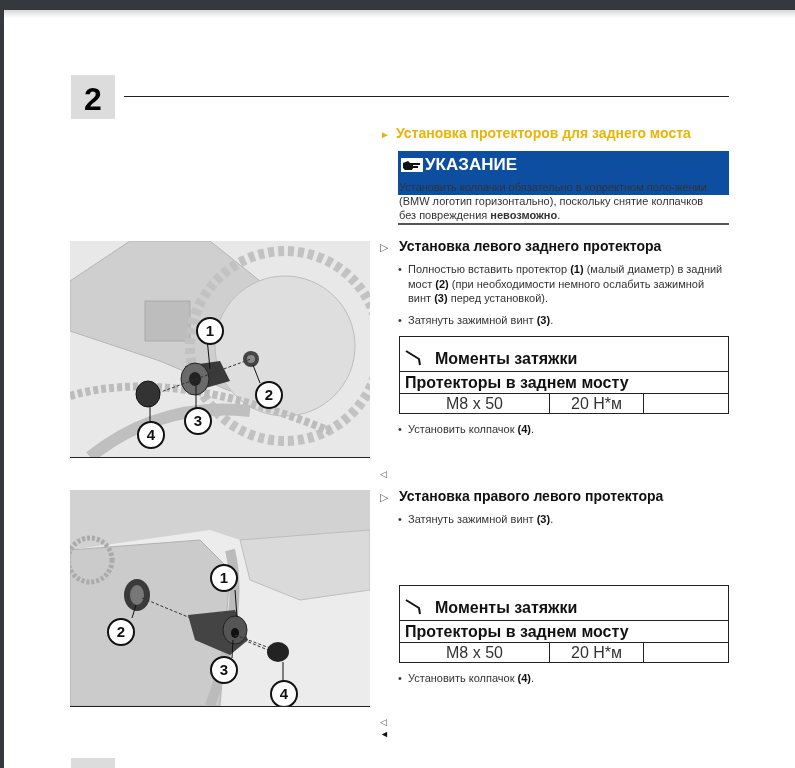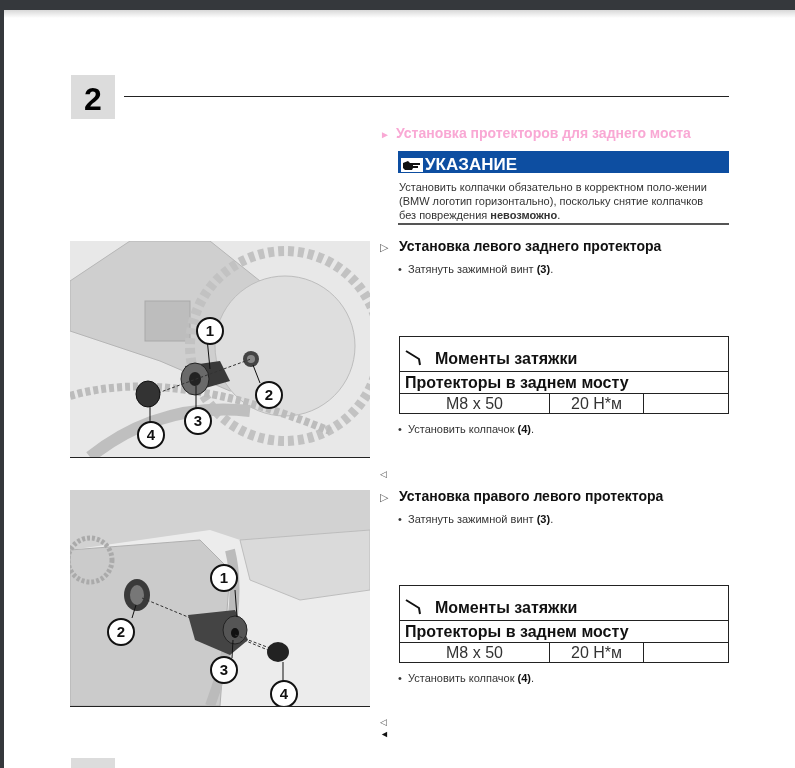--- a/index.html
+++ b/index.html
@@ -1,23 +1,23 @@
 <!DOCTYPE html>
 <html><head>
 <meta charset="utf-8">
 <style>
   html, body { margin:0; padding:0; }
   body { width:795px; height:768px; background:#35383c; position:relative; overflow:hidden; font-family:"Liberation Sans", sans-serif; color:#1a1a1a; }
   .page { position:absolute; left:4px; top:10px; width:791px; height:758px; background:#fff; }
   .topshadow { position:absolute; left:4px; top:10px; width:791px; height:8px; background:linear-gradient(#d8d8d8, #fff); }
   .chapter-box { position:absolute; left:71px; top:75px; width:44px; height:44px; background:#dcdcdc; font-weight:bold; font-size:32px; color:#000; text-align:center; line-height:48px; font-family:"Liberation Sans", sans-serif; }
   .chapter-rule { position:absolute; left:124px; top:96px; width:605px; height:0; border-top:1.5px solid #222; }
-  .section-title { position:absolute; left:380px; top:125px; font-size:14px; font-weight:bold; color:#f9a8d4; }
+  .section-title { position:absolute; left:380px; top:125px; font-size:14px; font-weight:bold; color:#eab308; }
   .section-title .marker { display:inline-block; width:16px; font-size:10px; }
-  .note-header { position:absolute; left:398px; top:151px; width:331px; height:22px; background:#0d4ea1; color:#fff; font-weight:bold; font-size:17px; line-height:27px; }
+  .note-header { position:absolute; left:398px; top:151px; width:331px; height:44px; background:#0d4ea1; color:#fff; font-weight:bold; font-size:17px; line-height:27px; }
   .note-header .note-icon { display:inline-block; width:22px; height:14px; margin:0 2px 0 3px; vertical-align:-2px; }
   .note-body { position:absolute; left:399px; top:180px; width:320px; font-size:11px; line-height:14px; color:#333; }
   .note-rule { position:absolute; left:398px; top:223px; width:331px; border-top:2px solid #555; }
   .sub-title { position:absolute; left:380px; font-size:14px; font-weight:bold; color:#111; }
   .sub-title .marker { display:inline-block; width:19px; font-size:11px; font-weight:normal; color:#555; }
   .bullets { position:absolute; left:398px; width:330px; font-size:11px; line-height:14.5px; color:#333; list-style:none; margin:0; padding:0; }
   .bullets li { position:relative; padding-left:10px; margin-bottom:7px; }
   .bullets li:before { content:"•"; position:absolute; left:0; top:0; }
   .bullets b { color:#111; }
   table.torque { position:absolute; left:399px; width:330px; border-collapse:collapse; font-size:16px; }
@@ -79,20 +79,21 @@
   <div class="callout" style="left:126px; top:76px;">1</div>
   <div class="callout" style="left:185px; top:140px;">2</div>
   <div class="callout" style="left:114px; top:166px;">3</div>
   <div class="callout" style="left:67px; top:180px;">4</div>
 </div>
 
 <div class="sub-title" style="top:238px;">
   <span class="marker">▷</span><span>Установка левого заднего протектора</span>
 </div>
 <ul class="bullets" style="top:262px;">
+  <li><span>Полностью вставить протектор </span><b>(1)</b><span> (малый диаметр) в задний мост </span><b>(2)</b><span> (при необходимости немного ослабить зажимной винт </span><b>(3)</b><span> перед установкой).</span></li>
   <li><span>Затянуть зажимной винт </span><b>(3)</b><span>.</span></li>
 </ul>
 <table class="torque" style="top:336px;">
   <tbody>
       <tr class="t-head">
         <td colspan="3">
     <svg width="22" height="16" viewBox="0 0 22 16">
             <path d="M1 1 L14 9 L15 15" fill="none" stroke="#111" stroke-width="2"></path>
           </svg><span>Моменты затяжки</span>
   </td>

